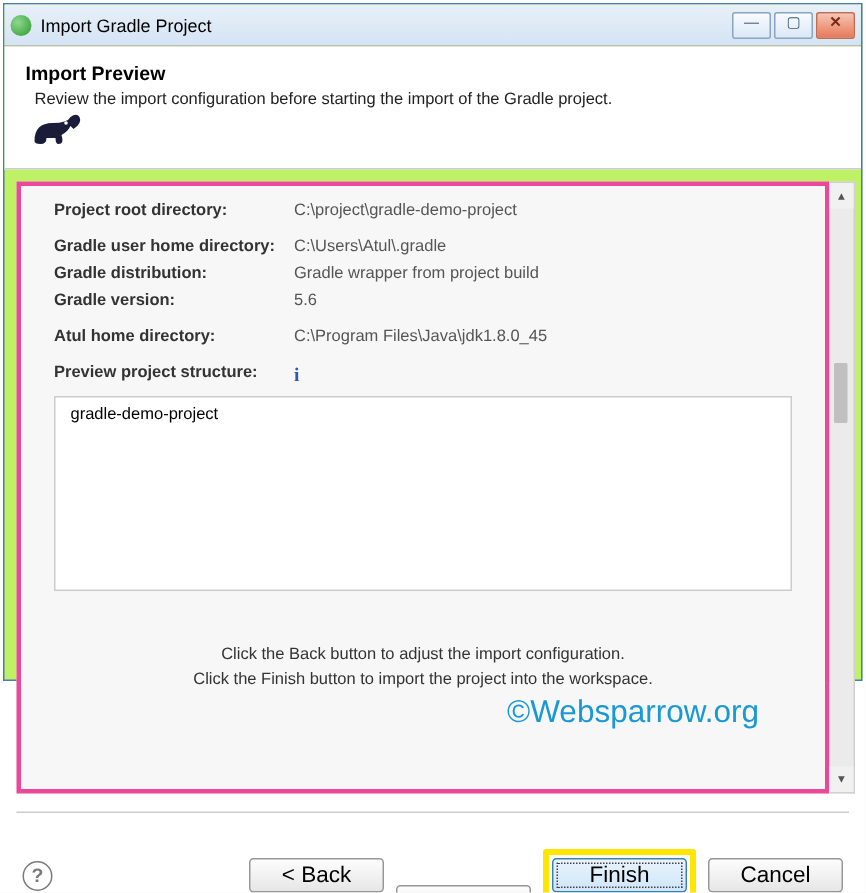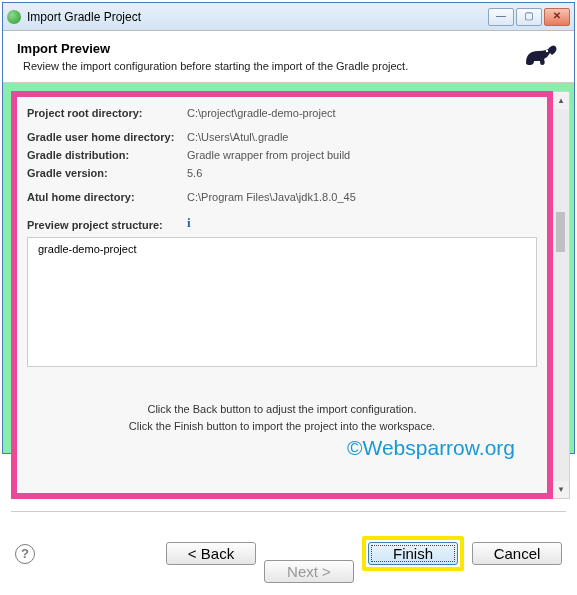--- a/index.html
+++ b/index.html
@@ -1,41 +1,41 @@
 <!DOCTYPE html>
 <html><head>
   <meta charset="utf-8">
   <style>
     * { box-sizing: border-box; margin: 0; padding: 0; }
     body { font-family: Tahoma, Arial, sans-serif; font-size: 11px; background: #fff; width: 577px; height: 595px; overflow: hidden; position: relative; }
     
-    .window { width: 573px; height: 452px; border: 1px solid #4a7ab5; background: #86efac; margin: 2px; position: relative; }
+    .window { width: 573px; height: 452px; border: 1px solid #4a7ab5; background: #bef264; margin: 2px; position: relative; }
     
     .titlebar { height: 28px; background: linear-gradient(#e8f0f8, #d4e4f4); display: flex; align-items: center; padding: 0 4px; border-bottom: 1px solid #bbb; }
     .titlebar-icon { width: 14px; height: 14px; border-radius: 50%; background: radial-gradient(circle at 35% 35%, #8fd88f, #2a9a2a); margin-right: 6px; }
     .titlebar-text { flex: 1; font-size: 12px; color: #000; }
     .win-controls { display: flex; gap: 2px; }
     .win-btn { width: 26px; height: 18px; background: linear-gradient(#f8fbfe, #dce8f5); border: 1px solid #8aa5c2; border-radius: 2px; font-size: 10px; line-height: 14px; text-align: center; color: #3b5a7a; cursor: pointer; }
     .win-btn.close { background: linear-gradient(#f6c5b4, #e6795a); border-color: #c56a4f; color: #7a2a10; font-weight: bold; }
     
-    .header-panel { background: #fff; padding: 10px 14px; border-bottom: 1px solid #ccc; display: flex; align-items: flex-start; }
+    .header-panel { background: #fff; padding: 10px 14px; border-bottom: 1px solid #ccc; display: flex; align-items: flex-start; flex-direction: column; }
     .header-text { flex: 1; }
     .header-title { font-size: 13px; font-weight: bold; color: #000; margin-bottom: 4px; }
     .header-sub { font-size: 11px; color: #222; padding-left: 6px; }
     .header-logo { width: 40px; height: 30px; }
     
     .body-panel { padding: 8px 0 8px 8px; display: flex; height: 424px; }
-    .content-frame { flex: 1; border: 6px solid #ec4899; background: #f7f7f7; padding: 10px 10px; overflow: hidden; }
+    .content-frame { flex: 1; border: 3px solid #ec4899; background: #f7f7f7; padding: 10px 22px; overflow: hidden; }
     .vscroll { width: 17px; background: #ebebeb; border: 1px solid #d0d0d0; border-left: none; position: relative; margin-right: 4px; }
     .vscroll-up, .vscroll-down { height: 17px; background: #f1f1f1; text-align: center; font-size: 9px; line-height: 17px; color: #555; }
     .vscroll-down { position: absolute; bottom: 0; width: 100%; }
     .vscroll-thumb { position: absolute; top: 120px; width: 9px; left: 3px; height: 40px; background: #c0c0c0; border-radius: 1px; }
     
     .prop-row { display: flex; margin-bottom: 6px; font-size: 11px; }
-    .prop-row.spaced-top { margin-top: 12px; align-items: flex-end; }
+    .prop-row.spaced-top { margin-top: 12px; }
     .prop-label { width: 160px; font-weight: bold; color: #333; }
     .prop-value { color: #555; }
     .info-icon { color: #2a5db0; font-weight: bold; font-size: 13px; font-family: Georgia, serif; }
     
     .tree-box { background: #fff; border: 1px solid #ccc; margin-top: 2px; padding: 4px 6px; height: 130px; font-size: 11px; }
     .tree-item { padding: 1px 4px; }
     
     .hints { text-align: center; font-size: 11px; color: #333; margin-top: 34px; line-height: 1.5; }
     
     .watermark { color: #1a98d4; font-size: 21px; font-weight: 500; text-align: right; padding-right: 22px; margin-top: 2px; font-family: Arial, sans-serif; }

